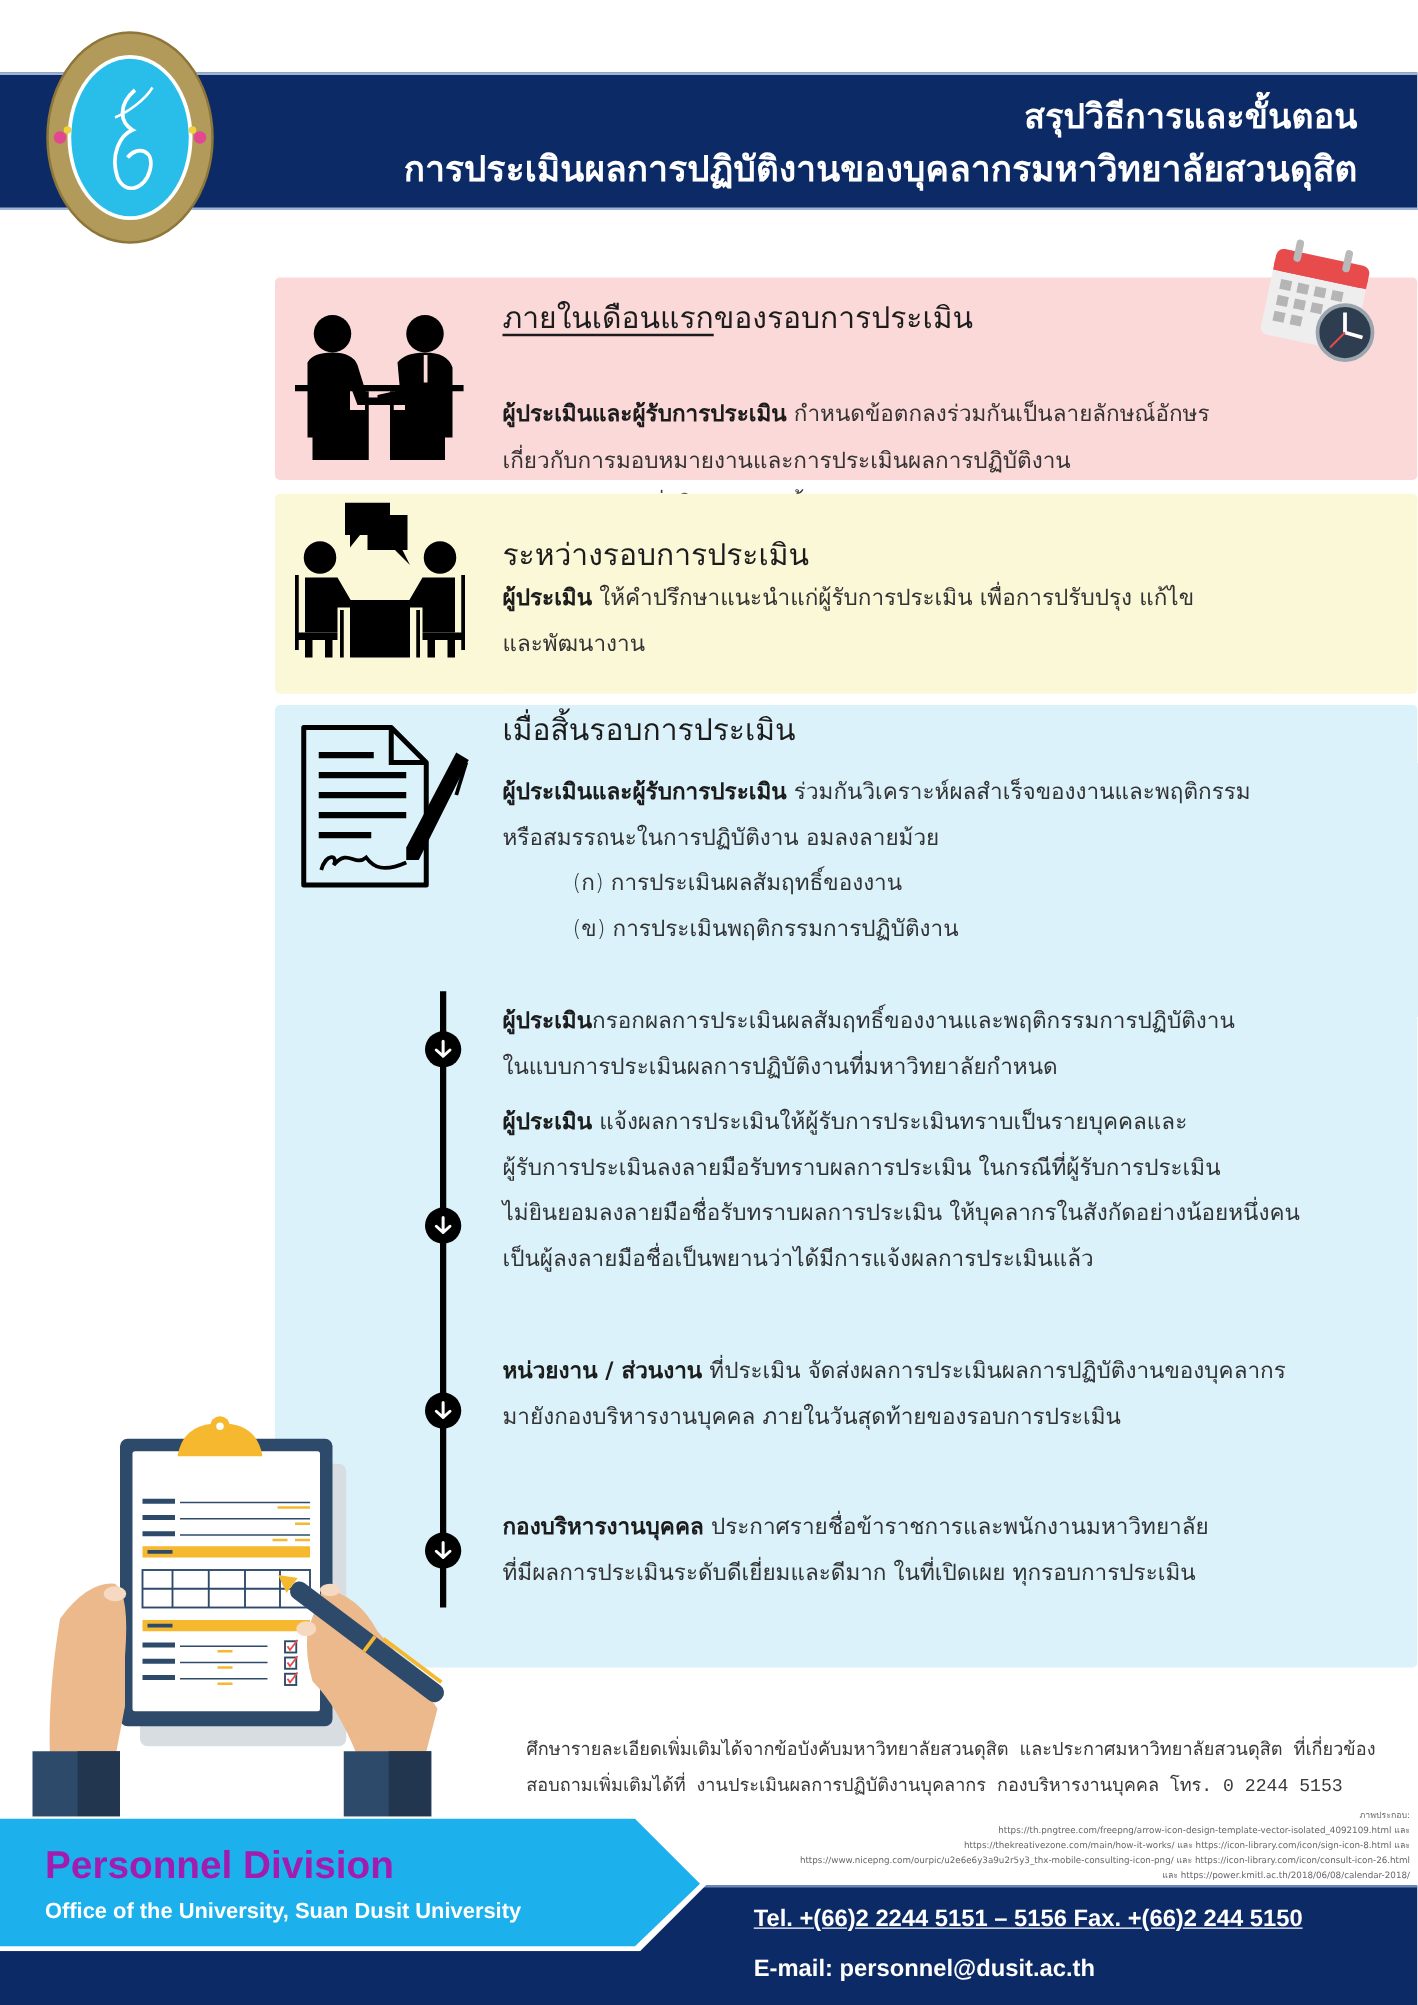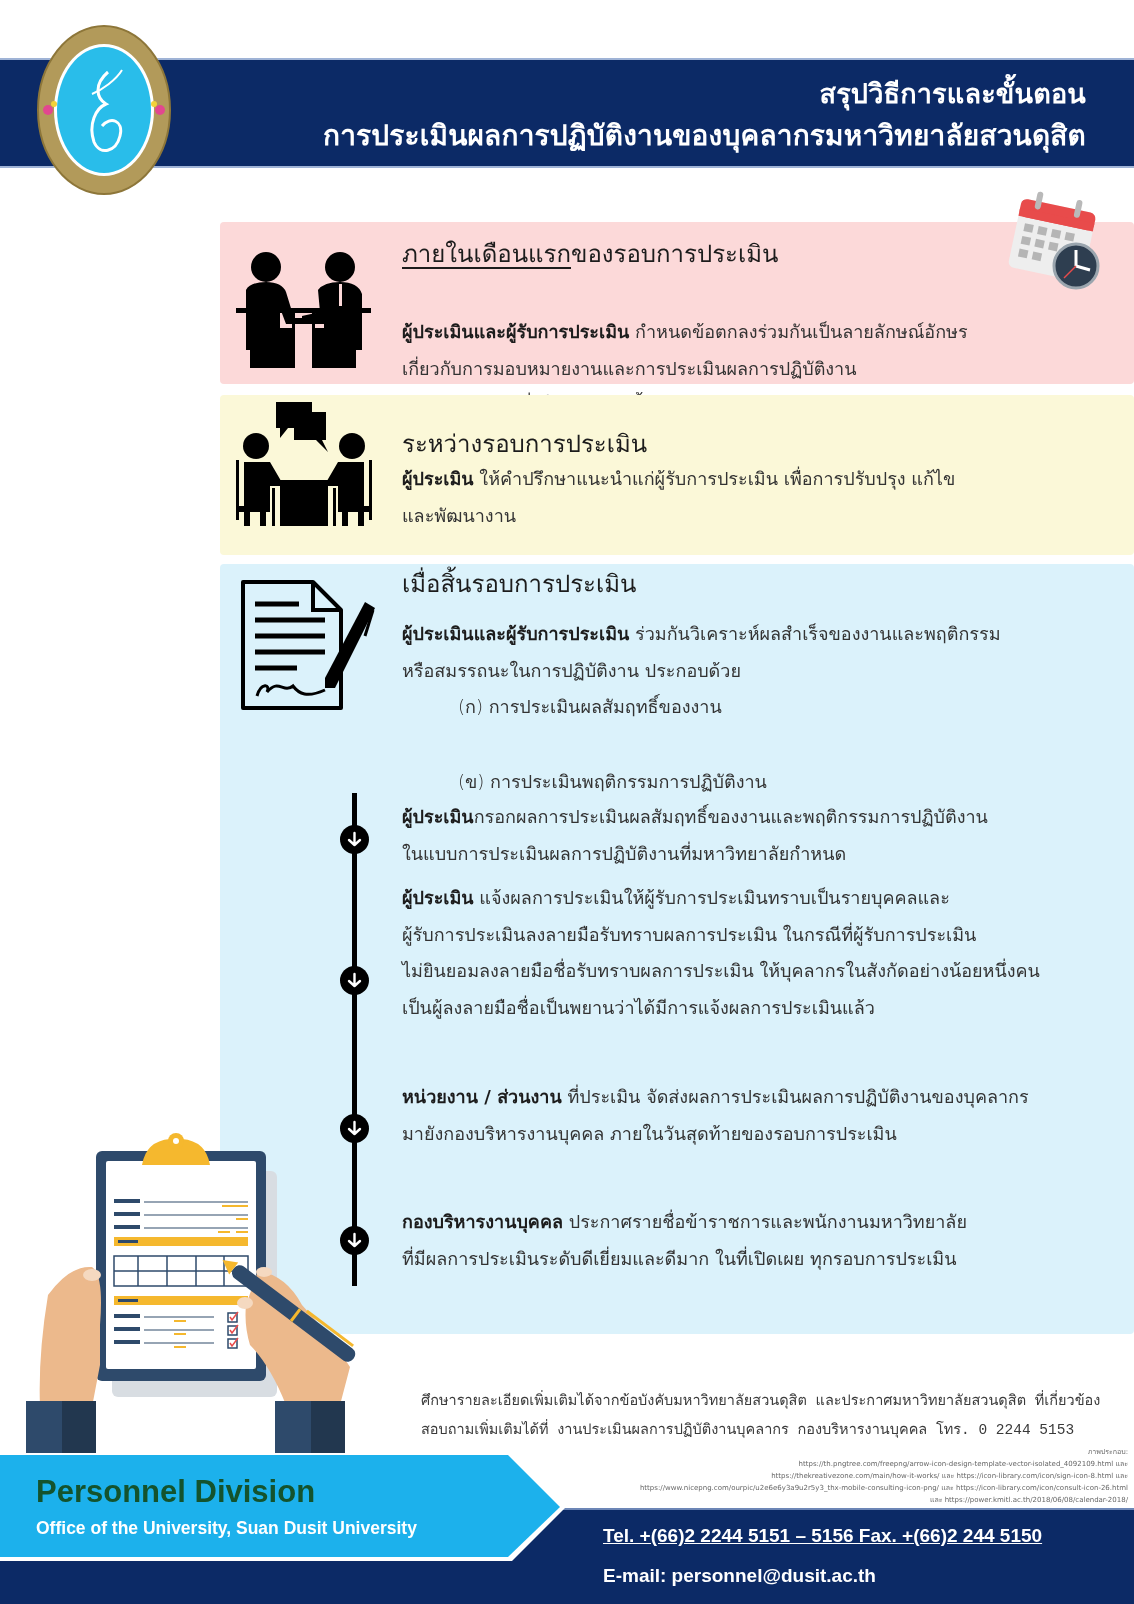--- a/index.html
+++ b/index.html
@@ -45,21 +45,21 @@
   
   .footnote { position: absolute; left: 421px; top: 1387px; font-size: 14.5px; line-height: 29px; color: #3a3a3a; font-family: Liberation Mono, monospace; }
   .credits { position: absolute; right: 6px; top: 1446px; text-align: right; font-size: 7px; line-height: 12px; color: #666; }
 
   
   .footer-dark { position: absolute; left: 0; top: 1509px; width: 1134px; height: 95px; background: #0c2a66; }
   .footer-dark-top { position: absolute; left: 560px; top: 1508px; width: 574px; height: 2px; background: #6c86b6; }
   .tel-text { position: absolute; left: 603px; top: 1525px; color: #fff; font-family: "Liberation Sans", sans-serif; font-weight: 700; font-size: 19px; text-decoration: underline; }
   .email-text { position: absolute; left: 603px; top: 1565px; color: #fff; font-family: "Liberation Sans", sans-serif; font-weight: 700; font-size: 19px; }
   .arrow-banner { position: absolute; left: 0; top: 1453px; width: 570px; height: 108px; }
-  .pd-title { position: absolute; left: 36px; top: 1474px; color: #14532d; font-family: "Liberation Sans", sans-serif; font-weight: 700; font-size: 31px; }
+  .pd-title { position: absolute; left: 36px; top: 1474px; color: #a21caf; font-family: "Liberation Sans", sans-serif; font-weight: 700; font-size: 31px; }
   .pd-sub { position: absolute; left: 36px; top: 1518px; color: #fff; font-family: "Liberation Sans", sans-serif; font-weight: 700; font-size: 17.5px; }
 
   .illustration { position: absolute; left: 0; top: 1125px; width: 400px; height: 330px; }
 </style>
 </head>
 <body>
 
 <div class="header-band"></div>
 
 <svg class="logo" viewBox="0 0 136 172">
@@ -159,23 +159,23 @@
   <line x1="18" y1="58" x2="88" y2="58" stroke="#000" stroke-width="5"></line>
   <line x1="18" y1="74" x2="88" y2="74" stroke="#000" stroke-width="5"></line>
   <line x1="18" y1="90" x2="60" y2="90" stroke="#000" stroke-width="5"></line>
   <path d="M20 118 C24 104 34 106 30 114 C42 100 46 116 56 108 C62 116 70 120 88 112" fill="none" stroke="#000" stroke-width="3"></path>
   <path d="M128 24 L138 30 L98 110 L88 110 L88 100 Z" fill="#000"></path>
   <line x1="136" y1="32" x2="128" y2="58" stroke="#000" stroke-width="3"></line>
 </svg>
 <div class="panel-heading" style="top:564px;">เมื่อสิ้นรอบการประเมิน</div>
 <div class="panel-text" style="top:616px;">
   <div><b>ผู้ประเมินและผู้รับการประเมิน</b><span> ร่วมกันวิเคราะห์ผลสำเร็จของงานและพฤติกรรม</span></div>
-  <div>หรือสมรรถนะในการปฏิบัติงาน ประกอบด้วย</div>
+  <div>หรือสมรรถนะในการปฏิบัติงาน อมลงลายม้วย</div>
   <div style="padding-left:56px;">(ก) การประเมินผลสัมฤทธิ์ของงาน</div>
-  <div style="padding-left:56px;margin-top:38px;">(ข) การประเมินพฤติกรรมการปฏิบัติงาน</div>
+  <div style="padding-left:56px;">(ข) การประเมินพฤติกรรมการปฏิบัติงาน</div>
 </div>
 
 <div class="timeline-line"></div>
 
 <div class="tl-dot" style="top:825px;">
   <svg width="17" height="17" viewBox="0 0 17 17">
       <path d="M8.5 2 L8.5 14 M3 9 L8.5 14 L14 9" fill="none" stroke="#fff" stroke-width="2.4" stroke-linecap="round" stroke-linejoin="round"></path>
     </svg>
 </div>
 <div class="tl-dot" style="top:966px;">

